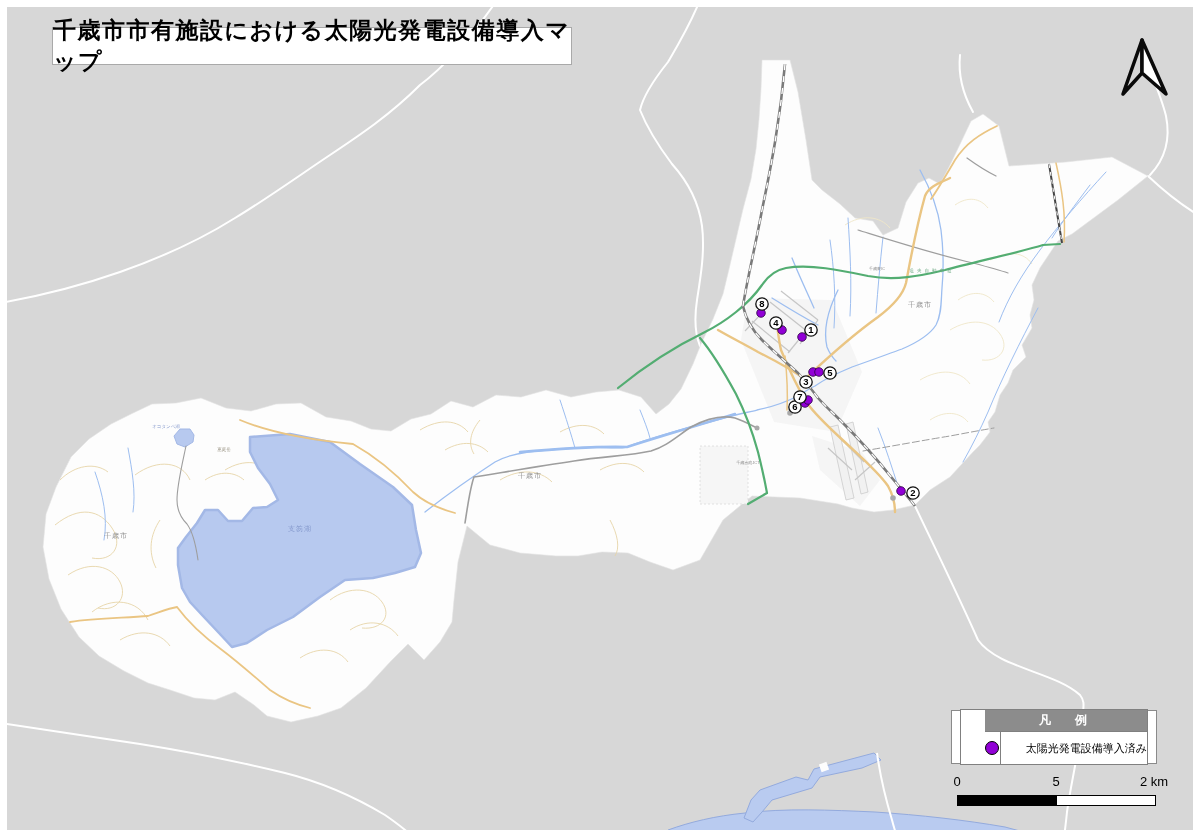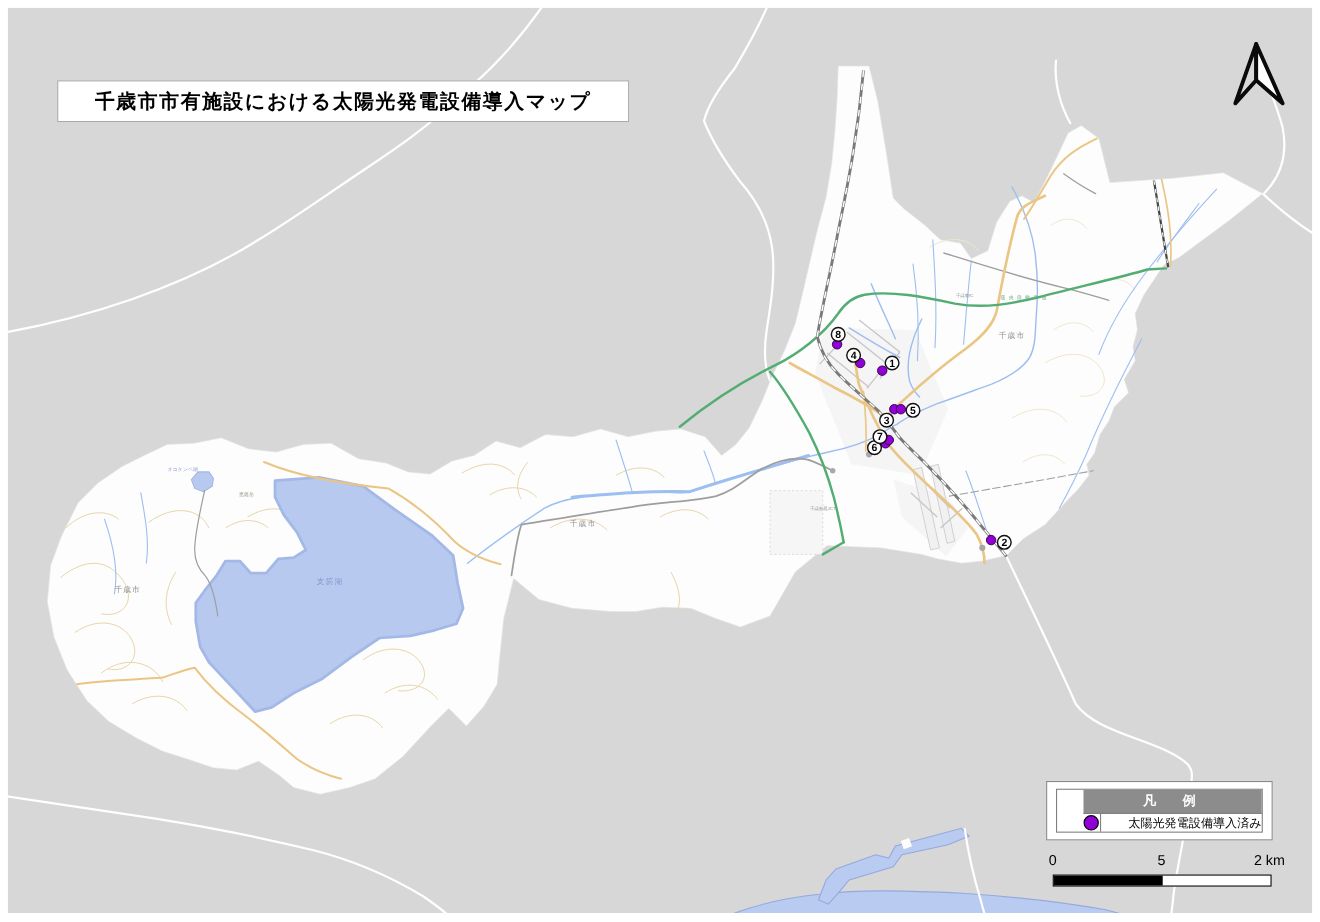--- a/index.html
+++ b/index.html
@@ -6,30 +6,30 @@
   #stage{
     position:relative;width:1200px;height:838px;background:#ffffff;overflow:hidden;
     font-family:"Liberation Sans","DejaVu Sans",sans-serif;
   }
   #map-svg{position:absolute;left:0;top:0;}
   
   #title-box{
     position:absolute;left:52px;top:27px;width:518px;height:36px;
     background:#ffffff;border:1px solid #a9a9a9;
     display:flex;align-items:center;justify-content:center;
-    font-size:18px;font-weight:bold;letter-spacing:1.5px;color:#000;margin-top:46px;
+    font-size:23px;font-weight:bold;letter-spacing:1.5px;color:#000;
   }
   
   #legend-box{
     position:absolute;left:951px;top:710px;width:206px;height:54px;
     background:#ffffff;border:1px solid #8a8a8a;box-sizing:border-box;
     display:flex;align-items:center;justify-content:center;
   }
   #legend-table{
-    width:188px;height:40px;border:1px solid #808080;box-sizing:border-box;
+    width:188px;height:56px;border:1px solid #808080;box-sizing:border-box;
     display:flex;flex-direction:column;background:#ffffff;padding-left:24px;
   }
   #legend-header{
     height:21px;background:#8c8c8c;color:#ffffff;font-size:12px;font-weight:bold;
     display:flex;align-items:center;justify-content:center;letter-spacing:6px;
     border-bottom:1px solid #808080;
   }
   #legend-row{flex:1;display:flex;align-items:stretch;}
   #legend-symbol-cell{
     width:57px;display:flex;align-items:center;justify-content:center;

